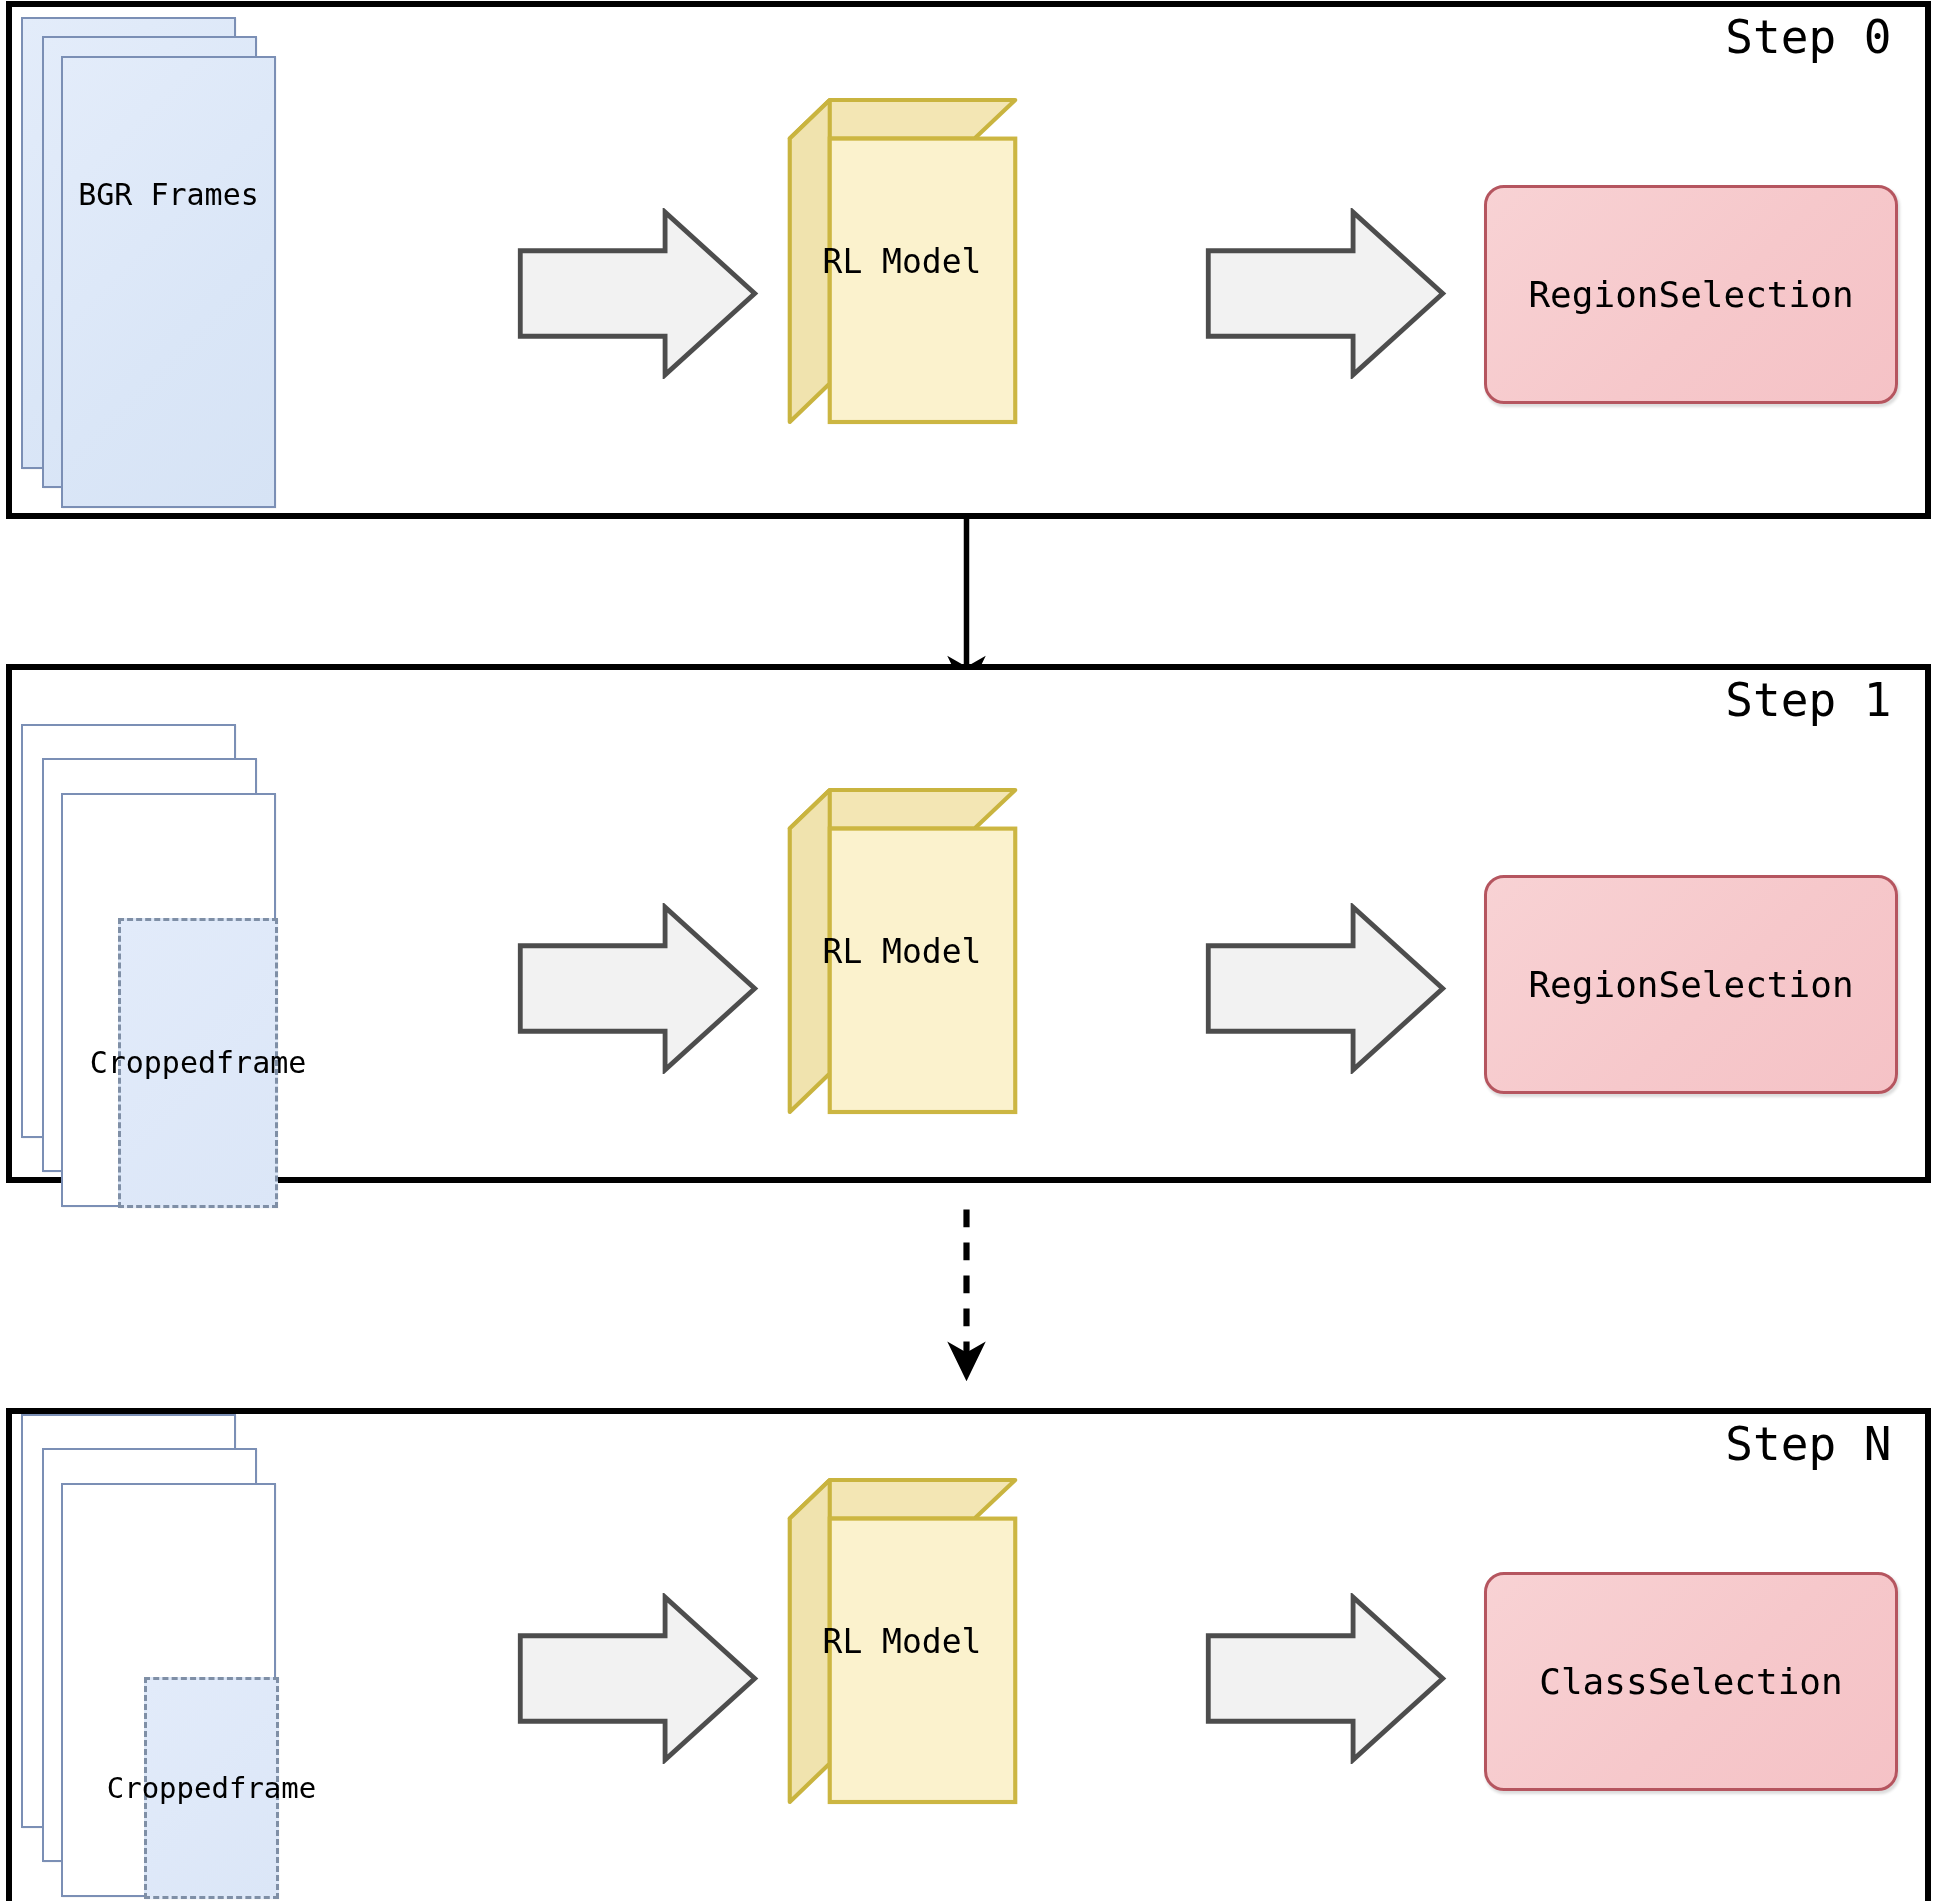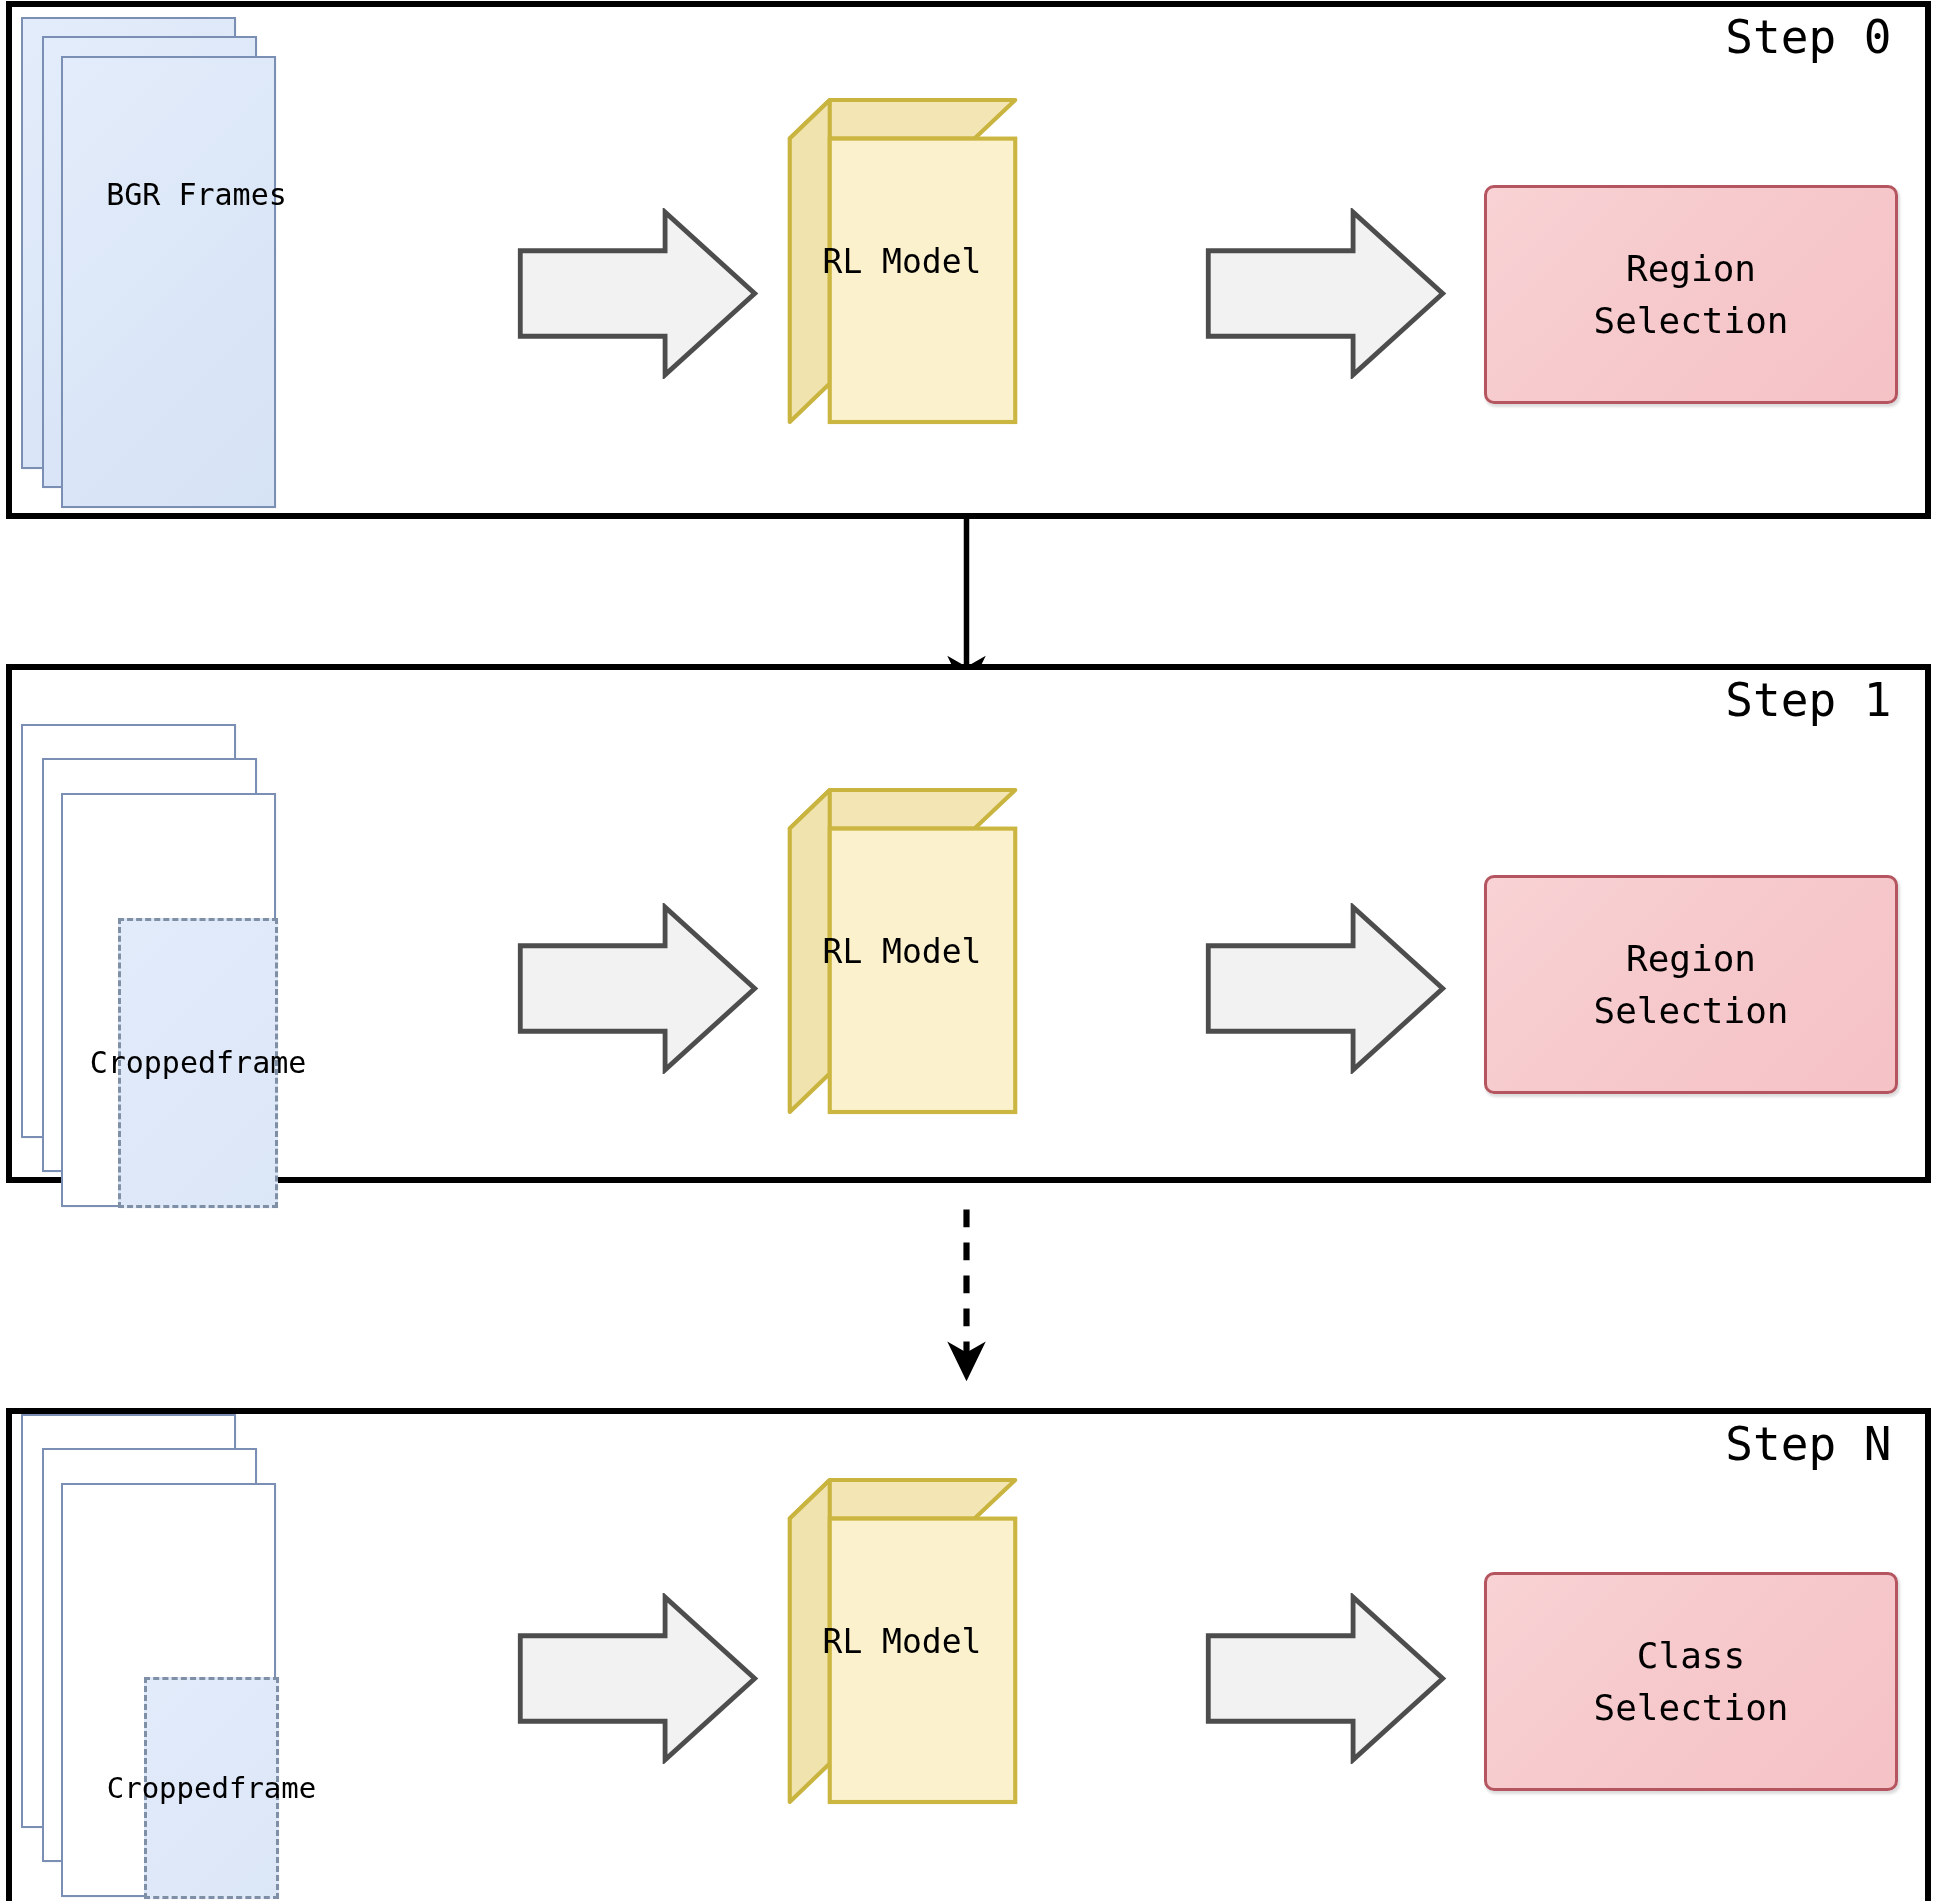--- a/index.html
+++ b/index.html
@@ -107,24 +107,24 @@
 
   
   .block-arrow { position: absolute; }
   .block-arrow svg { display: block; }
 
   
   .out-box {
     position: absolute;
     box-sizing: border-box;
     border: 3.5px solid #b5555f;
-    border-radius: 10px;
+    border-radius: 20px;
     background: linear-gradient(135deg, #f8d2d4 0%, #f6c8cb 55%, #f5c2c6 100%);
     display: flex;
-    flex-direction: column;
+    flex-direction: row;
     align-items: center;
     justify-content: center;
     font-size: 36px;
     line-height: 1.42;
     color: #000000;
     text-align: right;
     box-shadow: 1.4px 2.1px 2.8px rgba(0,0,0,0.14);
     white-space: pre;
   }
 
@@ -138,21 +138,21 @@
 <div id="canvas">
 
   <div class="panel" id="panel-step0">
     <div class="step-label">Step 0</div>
   </div>
 
   <div class="stack" style="left:21px; top:17px; width:290px; height:483px;">
     <div class="sheet filled" style="left:0px;  top:0px;  width:215px; height:452px;"></div>
     <div class="sheet filled" style="left:21px; top:19.3px; width:215px; height:452px;"></div>
     <div class="sheet filled" style="left:40px; top:39px; width:215px; height:452px;">
-      <div class="frame-label" style="top:119px;padding-left:28px;">BGR Frames</div>
+      <div class="frame-label" style="top:119px;">BGR Frames</div>
     </div>
   </div>
 
   <div class="block-arrow" style="left:516px; top:208px; width:243px; height:171px;">
     <svg width="243" height="171" viewBox="0 0 352 248">
       <polygon points="6,62 216,62 216,6 346,124 216,242 216,186 6,186" fill="#f2f2f2" stroke="#4d4d4d" stroke-width="7" stroke-linejoin="miter"></polygon>
     </svg>
   </div>
 
   <div class="cube" style="left:787px; top:97px; width:231px; height:328px;">

